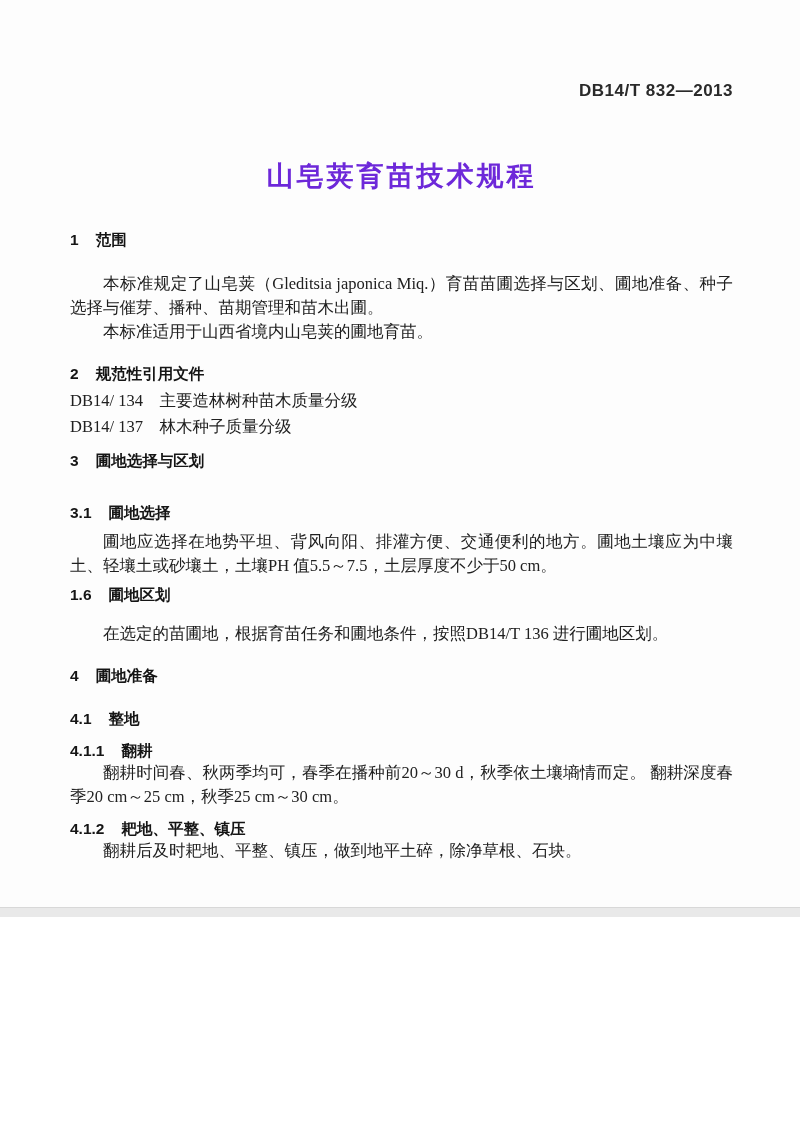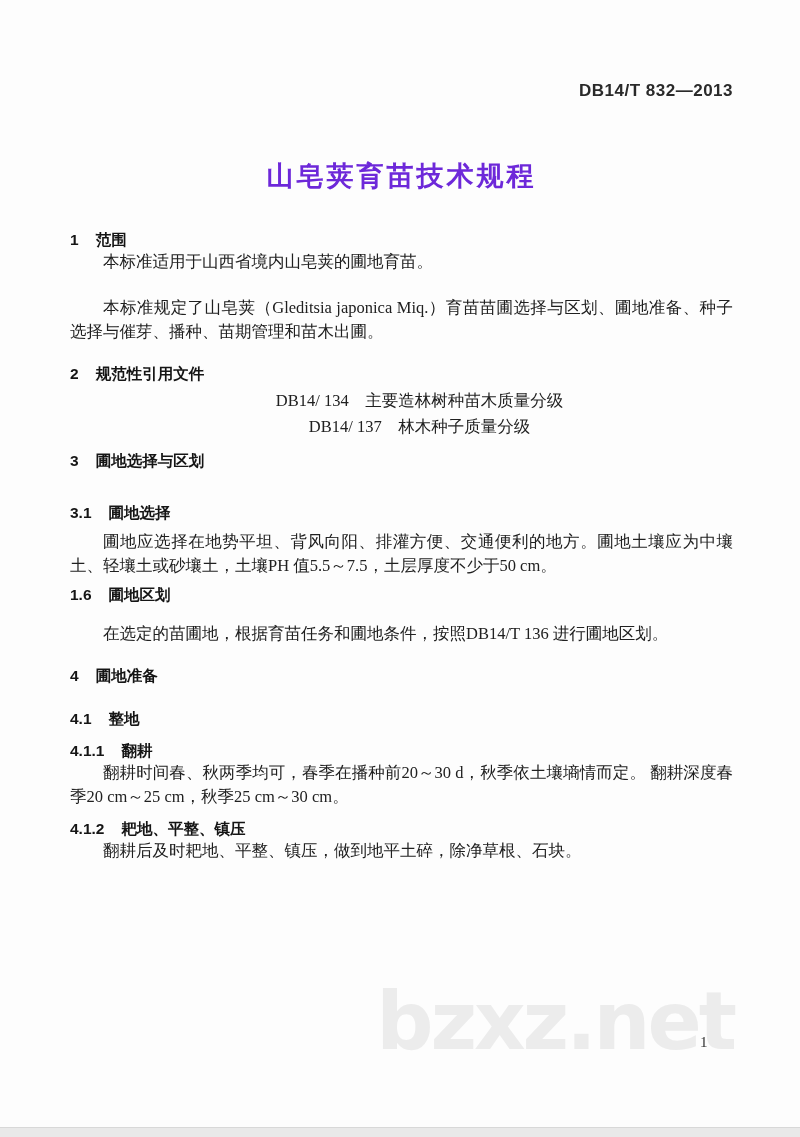--- a/index.html
+++ b/index.html
@@ -1,18 +1,18 @@
 <!DOCTYPE html>
 <html><head>
 <meta charset="utf-8">
 <style>
   html,body { margin:0; padding:0; background:#ffffff; }
   .page {
     position:relative;
-    width:800px; height:1137px;
+    width:800px; height:917px;
     background:#fdfdfd;
     overflow:hidden;
     font-family:"Liberation Serif","DejaVu Serif",serif;
     color:#1f1f1f;
   }
   .content { padding:0 67px 0 70px; }
 
   .doc-code {
     padding-top:80px;
     text-align:right;
@@ -41,25 +41,23 @@
   }
   .p {
     margin:0;
     font-size:16.5px;
     line-height:24px;
     text-indent:2em;
     text-align:justify;
     color:#202020;
   }
   .ref {
-    margin-left:36px;
     font-size:16.5px;
     line-height:26px;
     color:#202020;
-    text-align:center;
   }
 
   .watermark {
     position:absolute;
     right:66px; top:982px;
     font-family:"DejaVu Sans","Liberation Sans",sans-serif;
     font-size:80px; font-weight:700;
     letter-spacing:-3px;
     color:#ececec;
     line-height:1;
@@ -87,22 +85,22 @@
   <div class="content">
 
     <div class="doc-code">DB14/T 832—2013</div>
 
     <h1 class="doc-title">山皂荚育苗技术规程</h1>
 
     <div class="h" style="margin-top:36px">
       <span>1</span>
       <span>范围</span>
     </div>
+    <p class="p" style="margin-top:22px">本标准规定了山皂荚（Gleditsia japonica Miq.）育苗苗圃选择与区划、圃地准备、种子选择与催芽、播种、苗期管理和苗木出圃。</p>
     <p class="p">本标准适用于山西省境内山皂荚的圃地育苗。</p>
-    <p class="p" style="margin-top:22px">本标准规定了山皂荚（Gleditsia japonica Miq.）育苗苗圃选择与区划、圃地准备、种子选择与催芽、播种、苗期管理和苗木出圃。</p>
 
     <div class="h" style="margin-top:20px">
       <span>2</span>
       <span>规范性引用文件</span>
     </div>
     <div style="margin-top:4px">
       <div class="ref">DB14/ 134　主要造林树种苗木质量分级</div>
       <div class="ref">DB14/ 137　林木种子质量分级</div>
     </div>
 

